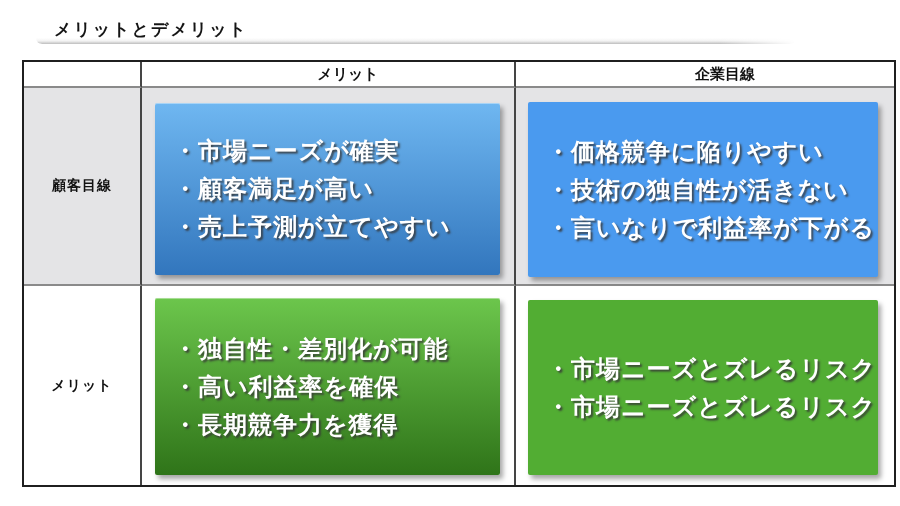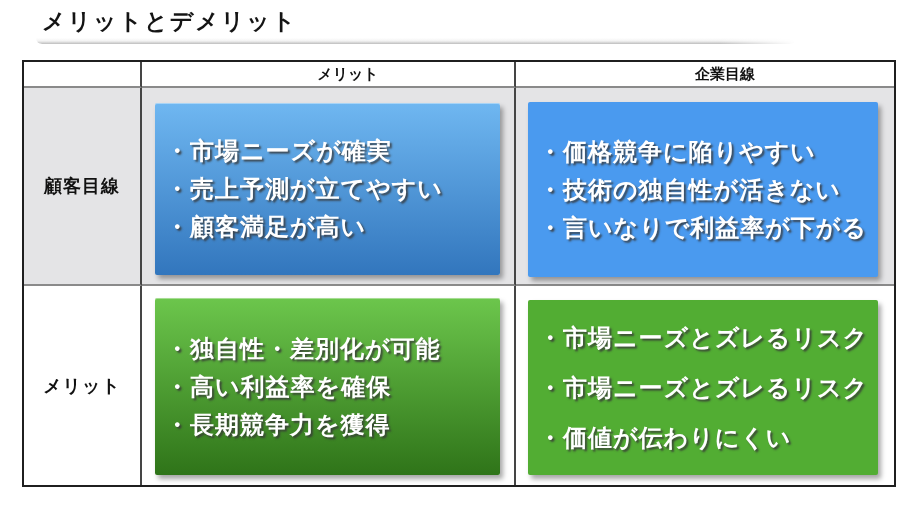--- a/index.html
+++ b/index.html
@@ -1,51 +1,51 @@
 <!DOCTYPE html>
 <html><head>
 <meta charset="utf-8">
 <style>
   html,body { margin:0; padding:0; background:#ffffff; }
   body { width:900px; height:506px; font-family:"Liberation Sans","DejaVu Sans",sans-serif; }
   .slide { position:relative; width:900px; height:506px; background:#ffffff; overflow:hidden; }
 
-  .title { position:absolute; left:42px; top:6px; margin:0; font-size:23px; font-weight:bold;
+  .title { position:absolute; left:42px; top:6px; margin:12px; font-size:17px; font-weight:bold;
            color:#141414; letter-spacing:2px; }
 
   .divider { position:absolute; left:36px; top:38px; width:760px; height:6px;
              background:linear-gradient(180deg,#ffffff 0%,#f2f2f2 50%,#bdbdbd 100%);
              border-radius:0 0 10px 10px;
              box-shadow:0 3px 3px rgba(0,0,0,0.30);
              -webkit-mask:linear-gradient(to right,#000 90%,transparent 100%);
              mask:linear-gradient(to right,#000 90%,transparent 100%); }
 
   .table { position:absolute; left:22px; top:60px; width:874px; height:427px;
            display:grid; grid-template-columns:118px 374px 378px; grid-template-rows:26px 198px 199px;
            border:2px solid #1f1f1f; box-sizing:border-box; background:#ffffff; }
   .cell { box-sizing:border-box; }
   .vline  { border-right:2px solid #454545; }
   .hline  { border-bottom:2px solid #8a8a8a; }
   .band   { background:#e4e4e6; }
   .colhdr { display:flex; align-items:center; justify-content:center;
             font-size:15px; font-weight:bold; color:#111111;padding-left:40px; }
   .rowhdr { display:flex; align-items:center; justify-content:center;
-            font-size:18px; font-weight:bold; color:#111111; letter-spacing:1px; }
+            font-size:14px; font-weight:bold; color:#111111; letter-spacing:1px; }
 
   .box { position:absolute; border-radius:2px; box-sizing:border-box;
          display:flex; flex-direction:column; justify-content:center;
-         padding:0 10px 0 10px; color:#ffffff; font-weight:bold;
+         padding:0 10px 0 18px; color:#ffffff; font-weight:bold;
          font-size:24px; line-height:38px; letter-spacing:1px;
          text-shadow:2px 2px 2px rgba(55,55,55,0.85);
          box-shadow:3px 4px 5px rgba(0,0,0,0.35); }
   .box.glossy { box-shadow:inset 0 1px 0 rgba(255,255,255,0.40), 3px 4px 5px rgba(0,0,0,0.35); }
   #box-customer-merit   { left:155px; top:103px; width:345px; height:172px; }
   #box-customer-demerit { left:528px; top:102px; width:350px; height:175px; }
   #box-company-merit    { left:155px; top:298px; width:345px; height:177px; }
-  #box-company-demerit  { left:528px; top:300px; width:350px; height:175px;gap:12px; }
+  #box-company-demerit  { left:528px; top:300px; width:350px; height:175px; }
   .bullet-line { white-space:nowrap; }
 </style>
 </head>
 <body>
 
 <div class="slide">
 
   <h1 class="title">メリットとデメリット</h1>
   <div class="divider"></div>
 
@@ -59,35 +59,34 @@
     <div class="cell vline hline band"></div>
     <div class="cell hline band"></div>
 
     <div class="cell vline rowhdr">メリット</div>
     <div class="cell vline"></div>
     <div class="cell"></div>
   </div>
 
   <div class="box glossy" id="box-customer-merit" style="background: linear-gradient(rgb(111, 183, 241) 0%, rgb(50, 118, 189) 100%);">
       <div class="bullet-line">・市場ニーズが確実</div>
+      <div class="bullet-line">・顧客満足が高い</div>
       <div class="bullet-line">・売上予測が立てやすい</div>
-      <div class="bullet-line">・顧客満足が高い</div>
     </div>
 
   <div class="box glossy" id="box-company-merit" style="background: linear-gradient(rgb(108, 198, 76) 0%, rgb(47, 116, 25) 100%);">
       <div class="bullet-line">・独自性・差別化が可能</div>
       <div class="bullet-line">・高い利益率を確保</div>
       <div class="bullet-line">・長期競争力を獲得</div>
     </div>
 
   <div class="box" id="box-customer-demerit" style="background: rgb(74, 154, 239);">
       <div class="bullet-line">・価格競争に陥りやすい</div>
       <div class="bullet-line">・技術の独自性が活きない</div>
       <div class="bullet-line">・言いなりで利益率が下がる</div>
     </div>
 
   <div class="box" id="box-company-demerit" style="background: rgb(82, 173, 51);">
       <div class="bullet-line">・市場ニーズとズレるリスク</div>
       <div class="bullet-line">・市場ニーズとズレるリスク</div>
-      <div class="bullet-line">・価値が伝わりにくい</div>
     </div>
 
 </div>
 
 </body></html>

